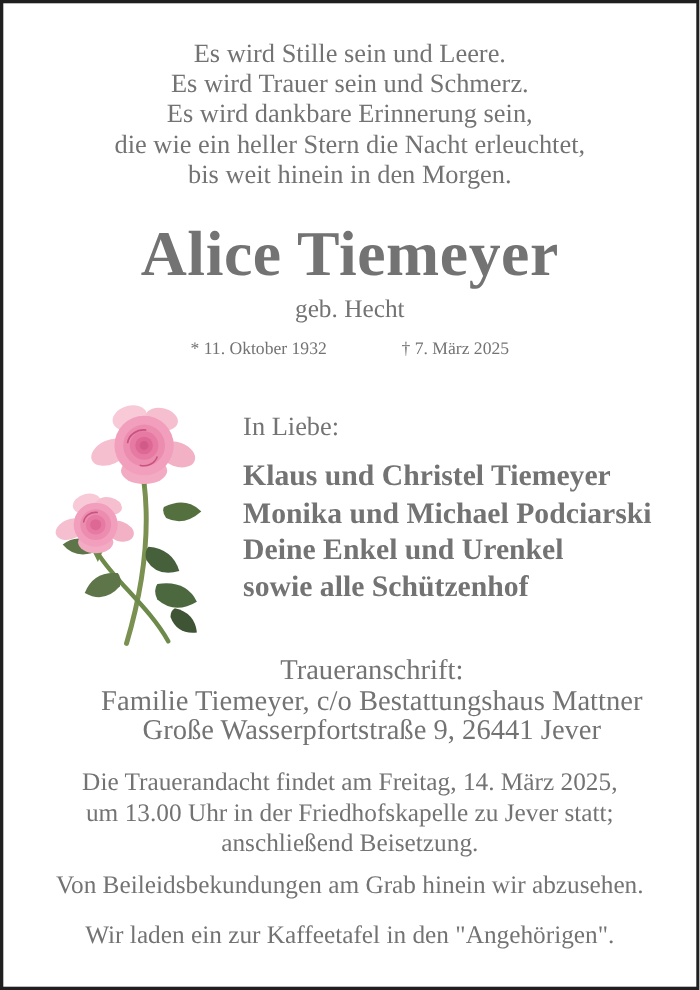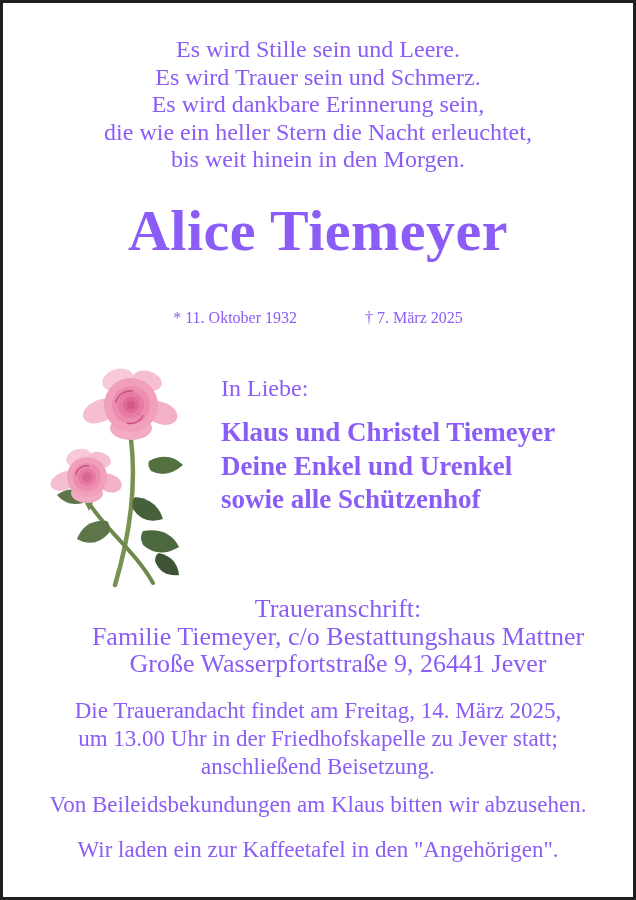--- a/index.html
+++ b/index.html
@@ -9,21 +9,21 @@
   }
   .sheet {
     position: relative;
     width: 636px;
     height: 900px;
     box-sizing: border-box;
     background: #ffffff;
     border: 3px solid #1f1f1f;
     overflow: hidden;
     font-family: "Liberation Serif", "DejaVu Serif", serif;
-    color: #8b5cf6;
+    color: #737373;
   }
   .centered { text-align: center; width: 100%; }
 
   .poem {
     position: absolute;
     top: 33px;
     left: 0;
     font-size: 24px;
     line-height: 27.5px;
   }
@@ -118,20 +118,21 @@
 
   <div class="poem centered">
     <div>Es wird Stille sein und Leere.</div>
     <div>Es wird Trauer sein und Schmerz.</div>
     <div>Es wird dankbare Erinnerung sein,</div>
     <div>die wie ein heller Stern die Nacht erleuchtet,</div>
     <div>bis weit hinein in den Morgen.</div>
   </div>
 
   <div class="deceased-name centered">Alice Tiemeyer</div>
+  <div class="maiden-name centered">geb. Hecht</div>
 
   <div class="dates-row">
     <span>* 11. Oktober 1932</span>
     <span>† 7. März 2025</span>
   </div>
 
   <svg class="roses" viewBox="0 0 182 228" aria-hidden="true">
 
     <path d="M92 76 C 97 118, 93 165, 76 222" stroke="#7b9152" stroke-width="4.5" fill="none" stroke-linecap="round"></path>
     <path d="M50 140 C 66 166, 96 188, 114 220" stroke="#6d8a4b" stroke-width="4" fill="none" stroke-linecap="round"></path>
@@ -173,33 +174,34 @@
       <circle r="14" fill="#ec8db0"></circle>
       <circle r="9" fill="#e67aa2"></circle>
       <circle r="5" fill="#dd6894"></circle>
       <path d="M-11 -2 a11 10 0 0 1 13 -9" stroke="#c9537f" stroke-width="1.4" fill="none"></path>
     </g>
   </svg>
 
   <div class="salutation">In Liebe:</div>
   <div class="mourners">
     <div>Klaus und Christel Tiemeyer</div>
+    <div>Monika und Michael Podciarski</div>
     <div>Deine Enkel und Urenkel</div>
     <div>sowie alle Schützenhof</div>
   </div>
 
   <div class="address centered">
     <div>Traueranschrift:</div>
     <div>Familie Tiemeyer, c/o Bestattungshaus Mattner</div>
     <div>Große Wasserpfortstraße 9, 26441 Jever</div>
   </div>
 
   <div class="service centered">
     <div>Die Trauerandacht findet am Freitag, 14. März 2025,</div>
     <div>um 13.00 Uhr in der Friedhofskapelle zu Jever statt;</div>
     <div>anschließend Beisetzung.</div>
   </div>
 
-  <div class="condolence centered">Von Beileidsbekundungen am Klaus bitten wir abzusehen.</div>
+  <div class="condolence centered">Von Beileidsbekundungen am Grab hinein wir abzusehen.</div>
 
   <div class="invitation centered">Wir laden ein zur Kaffeetafel in den "Angehörigen".</div>
 
 </div>
 
 </body></html>

